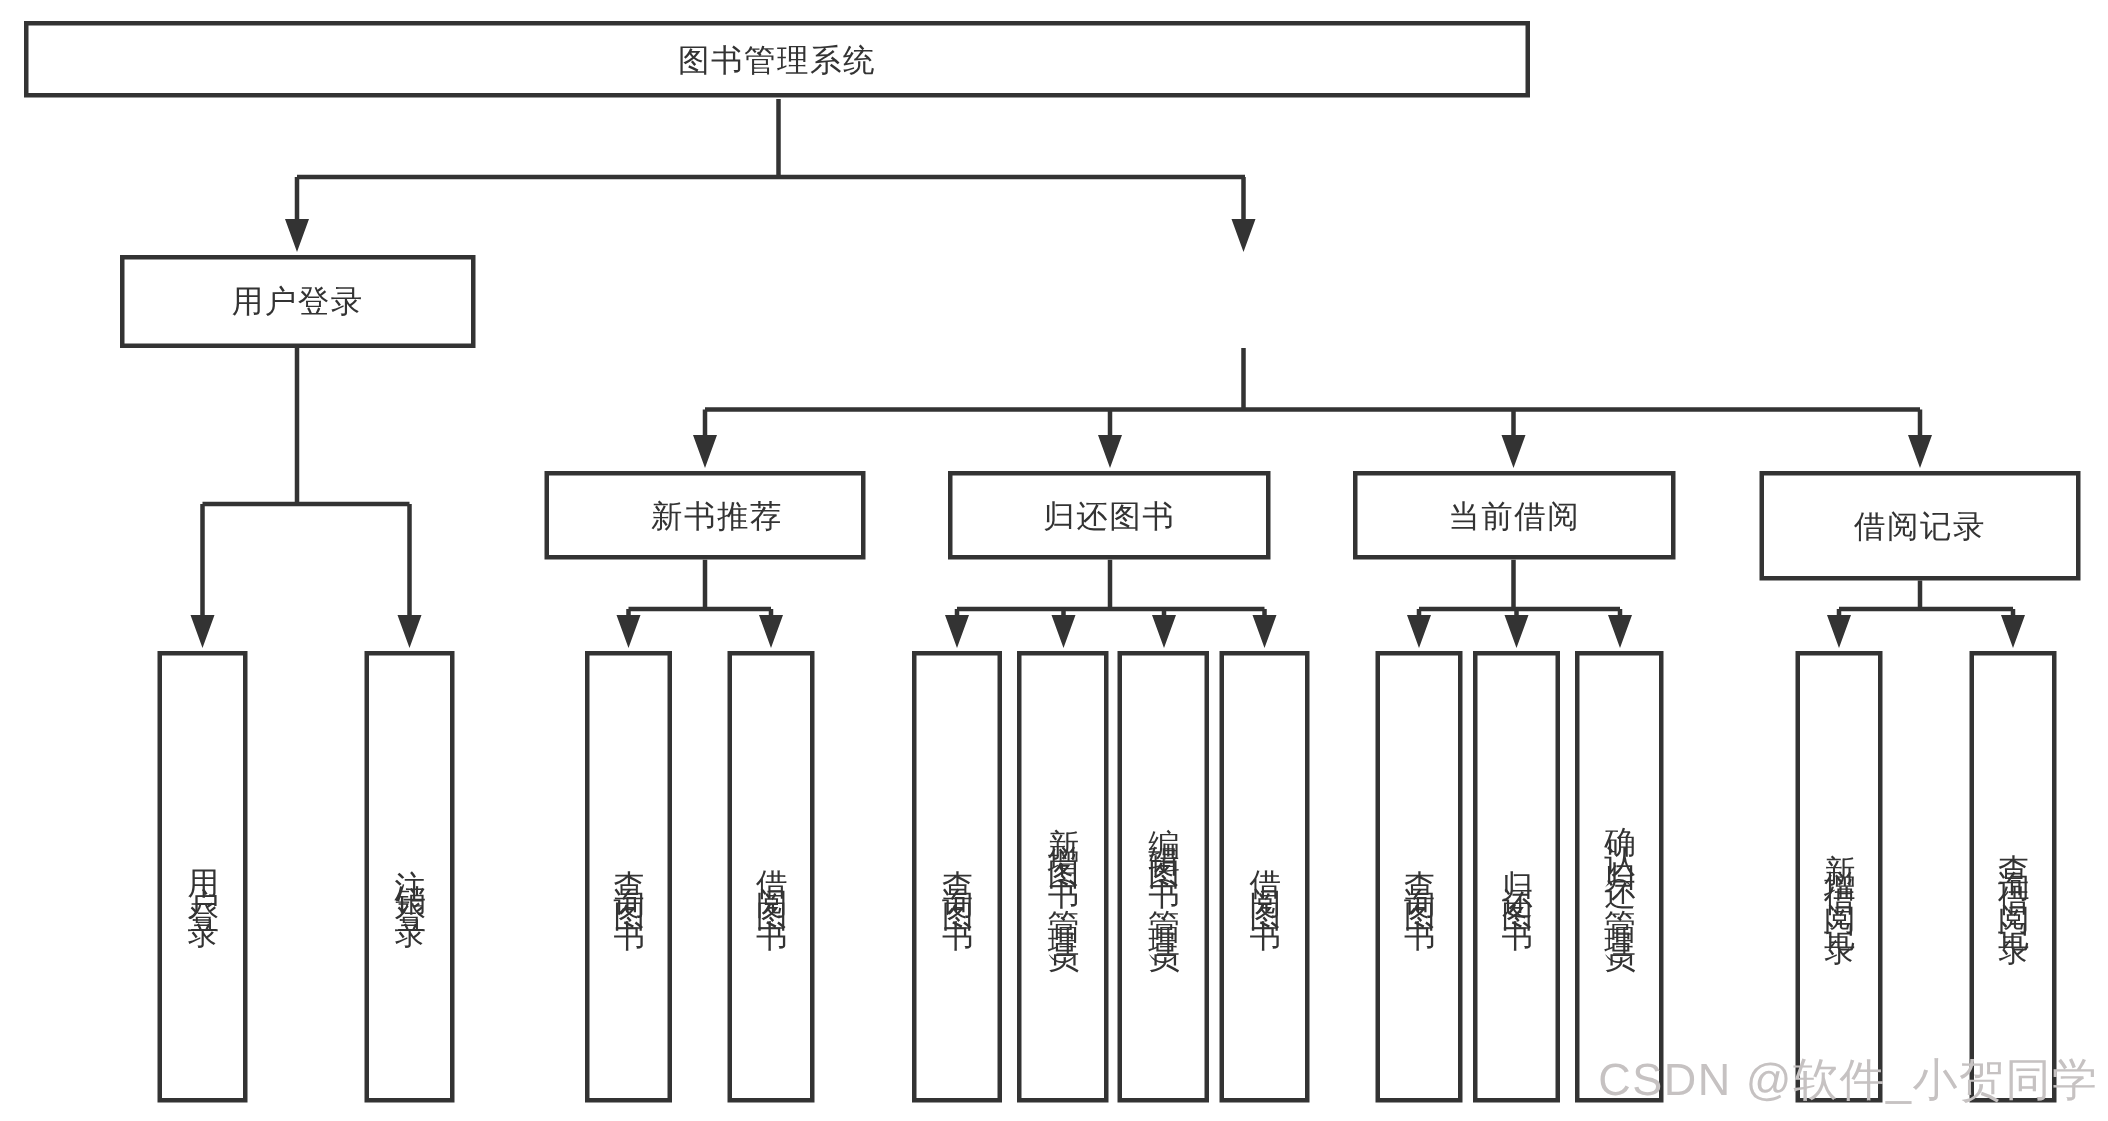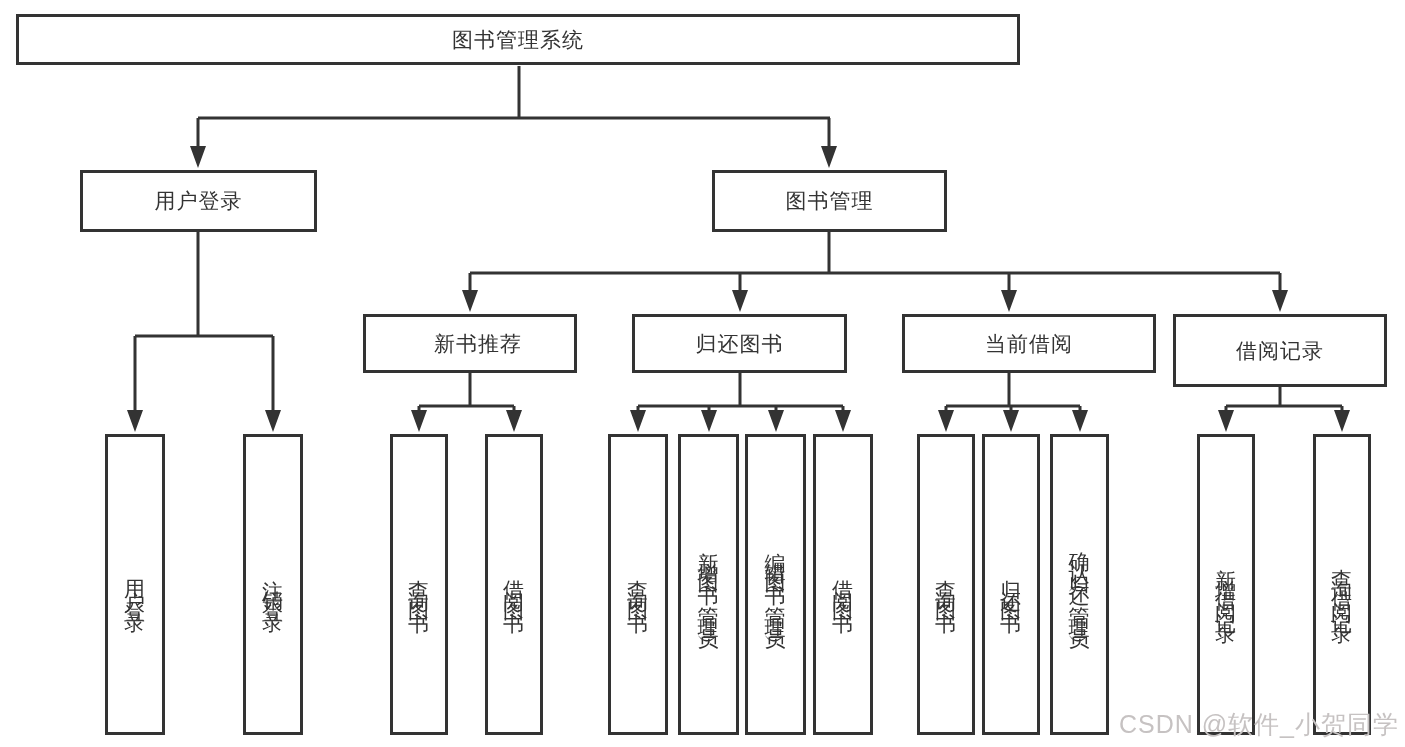--- a/index.html
+++ b/index.html
@@ -30,42 +30,42 @@
     font-size: 21px;
     letter-spacing: 11px;
     line-height: 1;
   }
   
   .n-root   { left: 16px;   top: 14px;  width: 1004px; height: 51px; }
   .n-login  { left: 80px;   top: 170px; width: 237px;  height: 62px; }
   .n-mgmt   { left: 712px;  top: 170px; width: 235px;  height: 62px; }
   .n-rec    { left: 363px;  top: 314px; width: 214px;  height: 59px; padding-left: 16px; }
   .n-borrow { left: 632px;  top: 314px; width: 215px;  height: 59px; }
-  .n-cur    { left: 902px;  top: 314px; width: 254px;  height: 59px; }
+  .n-cur    { left: 902px;  top: 314px; width: 215px;  height: 59px; }
   .n-hist   { left: 1173px; top: 314px; width: 214px;  height: 73px; }
   
   .leaf { top: 434px; height: 301px; }
   .lf1  { left: 105px;  width: 60px; }
   .lf2  { left: 243px;  width: 60px; }
   .lf3  { left: 390px;  width: 58px; }
   .lf4  { left: 485px;  width: 58px; }
   .lf5  { left: 608px;  width: 60px; }
   .lf6  { left: 678px;  width: 61px; }
   .lf7  { left: 745px;  width: 61px; }
   .lf8  { left: 813px;  width: 60px; }
   .lf9  { left: 917px;  width: 58px; }
   .lf10 { left: 982px;  width: 58px; }
   .lf11 { left: 1050px; width: 59px; }
   .lf12 { left: 1197px; width: 58px; }
   .lf13 { left: 1313px; width: 58px; }
   .watermark {
     position: absolute;
     right: 6px;
     bottom: 6px;
-    font-size: 25px;
+    font-size: 30px;
     letter-spacing: 1px;
     color: #c6c2c2;
     white-space: nowrap;
   }
 </style>
 </head>
 <body>
 
 <div class="canvas">
 
@@ -88,23 +88,20 @@
              M1072 410 H1088 L1080 432 Z
              M1218 410 H1234 L1226 432 Z  M1334 410 H1350 L1342 432 Z"></path>
   </svg>
 
   <div class="node h-node n-root">
     <span>图书管理系统</span>
   </div>
 
   <div class="node h-node n-login">
     <span>用户登录</span>
-  </div>
-  <div class="node h-node n-mgmt">
-    <span>图书管理</span>
   </div>
 
   <div class="node h-node n-rec">
     <span>新书推荐</span>
   </div>
   <div class="node h-node n-borrow">
     <span>归还图书</span>
   </div>
   <div class="node h-node n-cur">
     <span>当前借阅</span>

